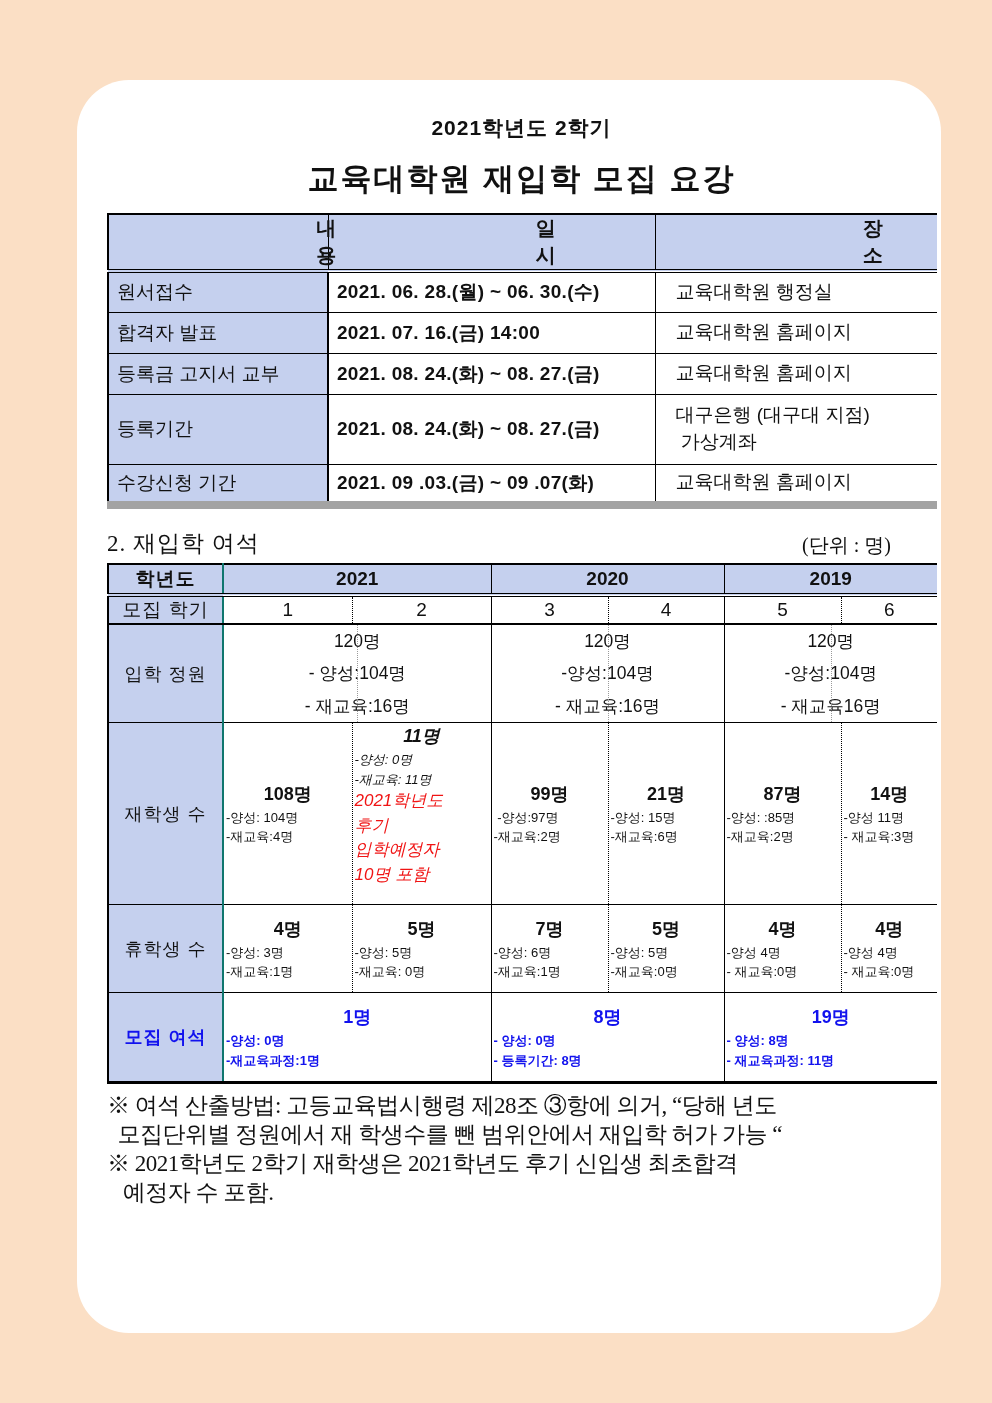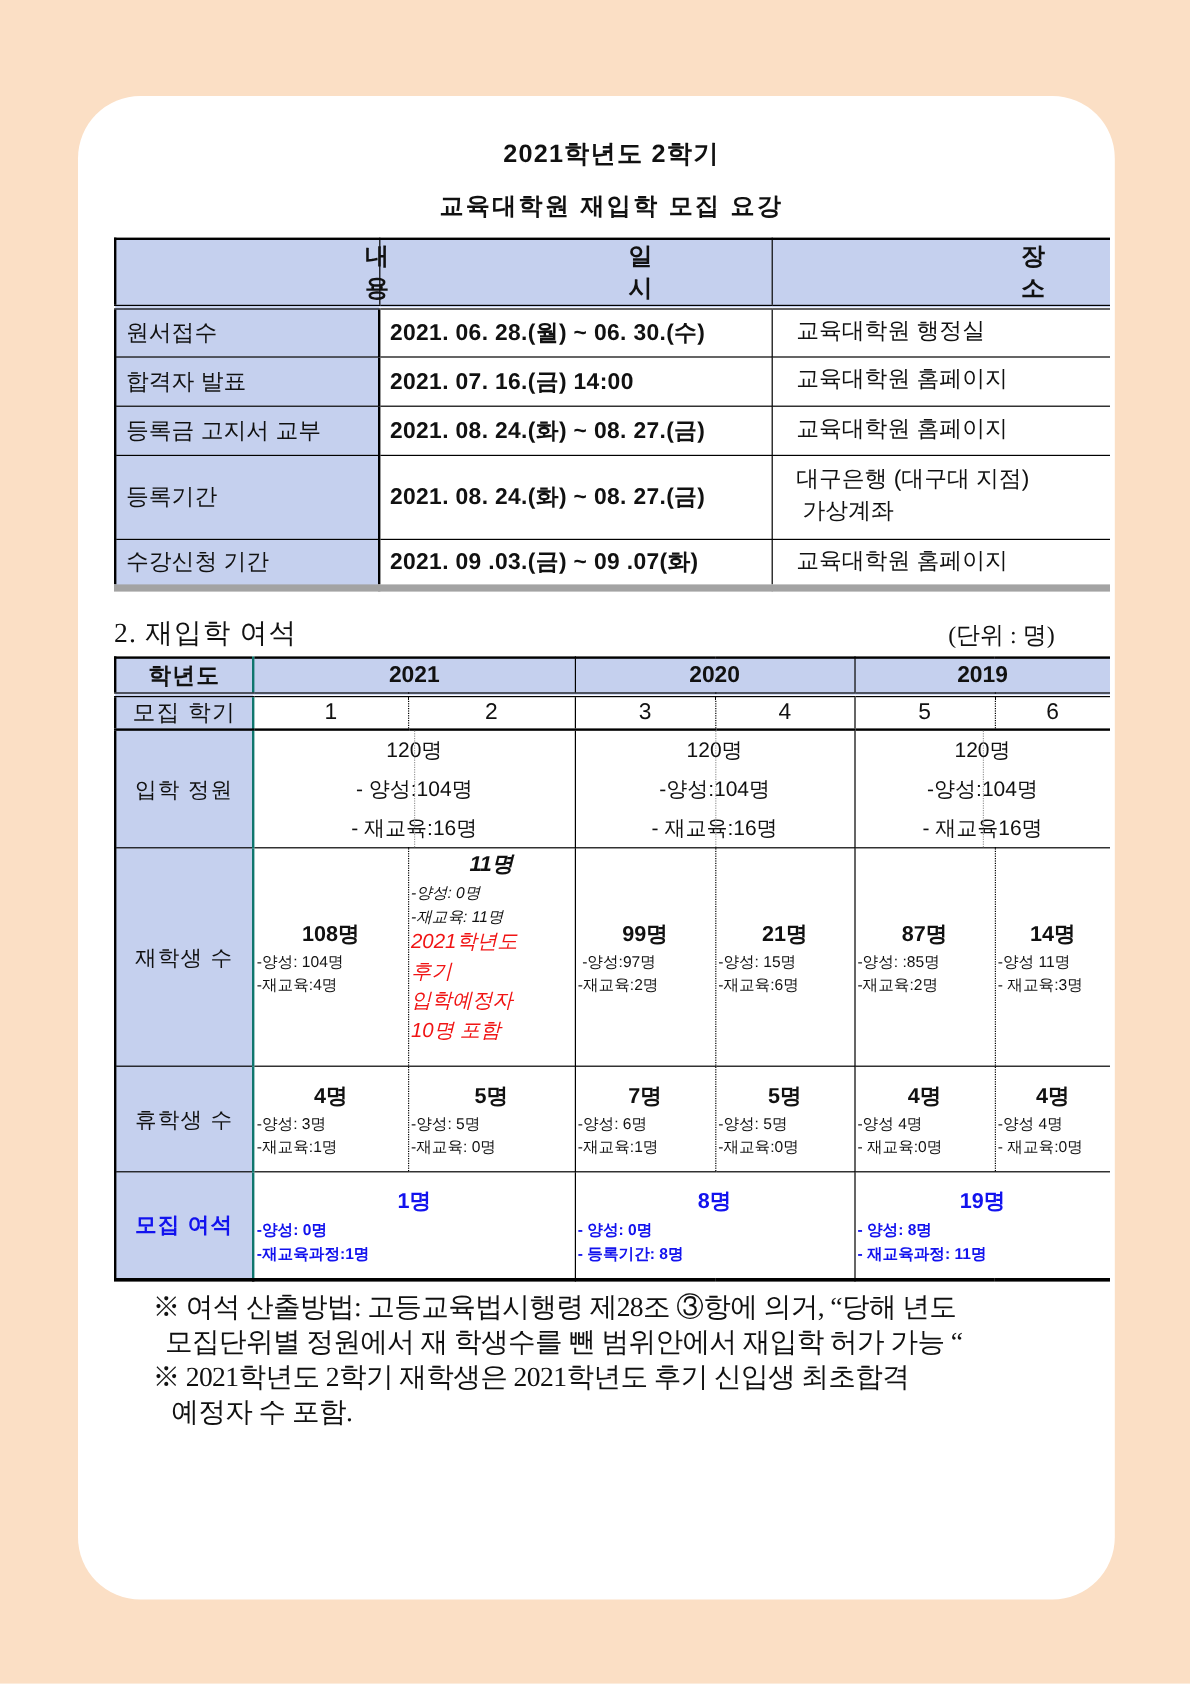--- a/index.html
+++ b/index.html
@@ -11,32 +11,32 @@
   }
   *{box-sizing:border-box;margin:0;padding:0;}
   html,body{width:992px;height:1403px;}
   body{
     background:var(--bg);
     font-family:"Liberation Sans",sans-serif;
     color:var(--ink);
     position:relative;
   }
   .card{
-    position:absolute;left:65px;top:80px;width:864px;height:1253px;
+    position:absolute;left:77px;top:80px;width:864px;height:1253px;
     background:#ffffff;border-radius:52px;overflow:hidden;
   }
   .content{padding:34px 5px 0 30px;}
 
   .subtitle{text-align:center;font-size:21px;font-weight:700;letter-spacing:1px;}
-  .title{text-align:center;font-size:20px;font-weight:700;letter-spacing:2px;margin-top:16px;}
+  .title{text-align:center;font-size:31px;font-weight:700;letter-spacing:2px;margin-top:16px;}
   .sec-title{font-family:"Liberation Serif",serif;font-size:23px;font-weight:500;letter-spacing:1px;margin-top:22px;}
 
   
   table{border-collapse:collapse;table-layout:fixed;}
-  .t1{width:829px;margin-top:13px;border-top:2.5px solid #000;border-left:2px solid #000;border-bottom:6px solid #a3a3a3;}
+  .t1{width:829px;margin-top:13px;border-top:2.5px solid #000;border-left:2px solid #000;border-bottom:8px solid #a3a3a3;}
   .t1 th,.t1 td{border-bottom:1px solid #000;border-right:1px solid #000;vertical-align:middle;}
   .t1 th:last-child,.t1 td:last-child{border-right:none;}
   .t1 thead th{
     background:var(--hdr);height:41px;font-size:20px;font-weight:600;
     text-align:justify;text-align-last:justify;padding:0 25%;
     border-bottom:4px double #000;
   }
   .t1 td{height:41px;font-size:19px;padding:2px 8px;}
   .t1 td.lblcell{background:var(--hdr);font-weight:500;border-right:2px solid #000;}
   .t1 td.dt{font-weight:700;letter-spacing:.3px;}
@@ -62,21 +62,21 @@
   .t2 td.topv{vertical-align:top;font-style:italic;}
   .t2 tr.lev td{height:88px;}
   .t2 tr.open td{height:90px;}
   .tot{font-size:18px;font-weight:700;text-align:center;line-height:1.5;}
   .det{font-size:13px;font-weight:500;text-align:left;padding-left:2px;white-space:pre-wrap;line-height:1.5;}
   .rednote{color:var(--red);font-size:17px;text-align:left;padding-left:2px;white-space:pre-wrap;line-height:1.45;}
   .blue .tot,.blue .det{color:var(--blue);font-weight:700;}
   .t2 td.lbl.bluelbl{color:var(--blue);font-weight:700;}
 
   
-  .notes{margin-top:8px;font-family:"Liberation Serif",serif;font-size:23px;line-height:1.26;letter-spacing:-0.5px;margin-left:32px;}
+  .notes{margin-top:8px;font-family:"Liberation Serif",serif;font-size:23px;line-height:1.26;letter-spacing:-0.5px;}
   .note{white-space:pre-wrap;}
 </style>
 </head>
 <body>
 
 <div class="card">
   <div class="content">
 
     <div class="subtitle">2021학년도 2학기</div>
     <div class="title">교육대학원 재입학 모집 요강</div>

